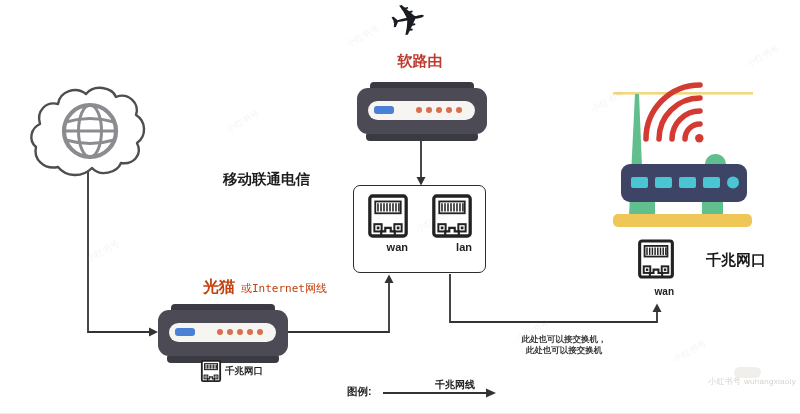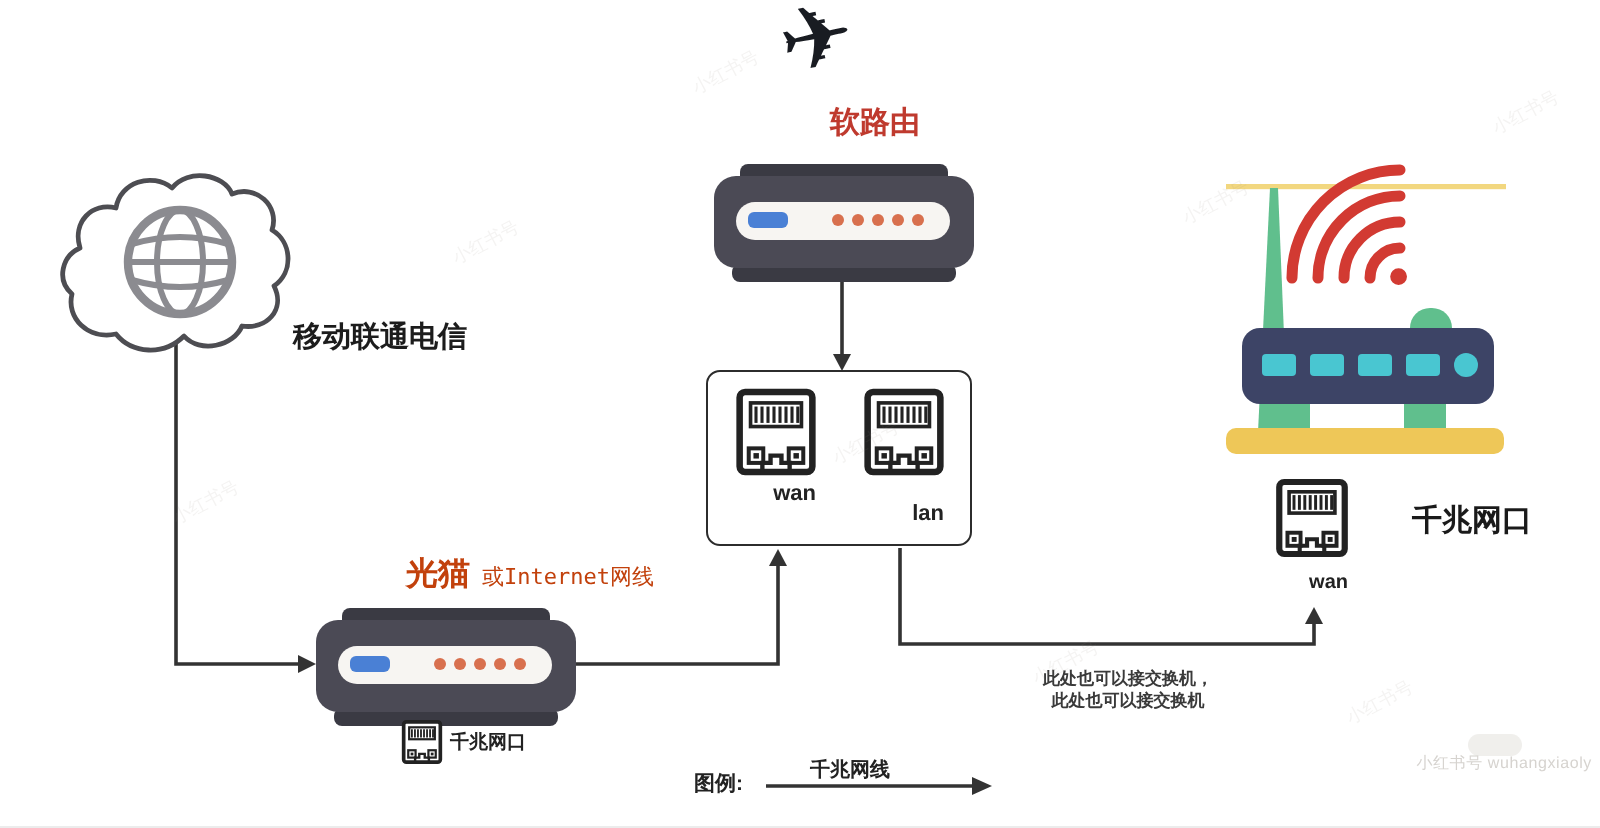--- a/index.html
+++ b/index.html
@@ -12,21 +12,21 @@
   
   .device{position:absolute;width:130px;height:62px;}
   .device .tab-top{position:absolute;left:13px;top:0;width:104px;height:12px;background:#3a3a43;border-radius:4px;}
   .device .tab-bottom{position:absolute;left:9px;top:50px;width:112px;height:9px;background:#3a3a43;border-radius:4px;}
   .device .dev-body{position:absolute;left:0;top:6px;width:130px;height:46px;background:#4b4a55;border-radius:11px;}
   .device .pill{position:absolute;left:11px;top:19px;width:107px;height:19px;background:#f7f5f2;border-radius:10px;}
   .device .led-bar{position:absolute;left:6px;top:5px;width:20px;height:8px;background:#4a80d5;border-radius:3px;}
   .device .dots{position:absolute;right:13px;top:6px;display:flex;gap:4px;}
   .device .dot{width:6px;height:6px;border-radius:50%;background:#d8704e;}
   
-  .red-title{font-size:15px;font-weight:bold;color:#bf3a2e;text-align:right;}
+  .red-title{font-size:15px;font-weight:bold;color:#bf3a2e;text-align:center;}
   .carrier{font-size:14.5px;font-weight:bold;color:#1c1c1c;text-align:center;line-height:19px;}
   .modem-label{display:flex;align-items:baseline;}
   .modem-title{font-size:16px;font-weight:bold;color:#c2410c;}
   .modem-sub{font-size:11px;color:#c2410c;margin-left:6px;font-family:"DejaVu Sans Mono","Liberation Mono",monospace;}
   .port-label{font-size:11px;font-weight:bold;color:#222;text-align:right;}
   .small-port-label{font-size:9.5px;font-weight:bold;color:#222;}
   .wl-title{font-size:15px;font-weight:bold;color:#1a1a1a;text-align:center;}
   .note{font-size:8.5px;font-weight:bold;color:#3a3a3a;text-align:center;line-height:10.5px;}
   .legend-txt{font-size:10.5px;font-weight:bold;color:#222;}
   
@@ -93,21 +93,21 @@
            C 54,94 38,93 30,83 Z" fill="#ffffff" stroke="#4d4d52" stroke-width="2.4" stroke-linejoin="round"></path>
   <g stroke="#8b8b90" fill="none">
     <circle cx="62" cy="47" r="26" stroke-width="4.2"></circle>
     <ellipse cx="62" cy="47" rx="11.5" ry="26" stroke-width="3"></ellipse>
     <path d="M38,38 Q62,31 86,38" stroke-width="3"></path>
     <path d="M36,47 L88,47" stroke-width="3"></path>
     <path d="M38,56 Q62,63 86,56" stroke-width="3"></path>
   </g>
 </svg>
 
-<div class="abs carrier" style="left:70px;top:160px;width:240px;">
+<div class="abs carrier" style="left:70px;top:170px;width:240px;text-align:right;">
   <div>移动联通电信</div>
 </div>
 
 <div class="abs modem-label" style="left:203px;top:277px;">
   <span class="modem-title">光猫</span>
   <span class="modem-sub">或Internet网线</span>
 </div>
 
 <div class="device" style="left:158px;top:304px;">
   <div class="tab-top"></div>
@@ -181,21 +181,21 @@
       <line x1="27.5" y1="10" x2="27.5" y2="19"></line>
     <line x1="30.8" y1="10" x2="30.8" y2="19"></line>
       <line x1="34" y1="10" x2="34" y2="19"></line>
   </g>
   <rect x="7" y="33" width="8" height="8" fill="none" stroke="#222" stroke-width="2.2"></rect>
   <rect x="9.6" y="35.6" width="3" height="3" fill="#222"></rect>
   <rect x="29" y="33" width="8" height="8" fill="none" stroke="#222" stroke-width="2.2"></rect>
   <rect x="31.6" y="35.6" width="3" height="3" fill="#222"></rect>
   <path d="M14.5,46 L14.5,41 L19,41 L19,37 L25,37 L25,41 L29.5,41 L29.5,46" fill="none" stroke="#222" stroke-width="2.4"></path>
 </svg>
-<div class="abs port-label" style="left:432px;top:251px;width:40px;">lan</div>
+<div class="abs port-label" style="left:432px;top:241px;width:40px;">lan</div>
 
 <svg class="abs" style="left:605px;top:80px;overflow:visible;" width="155" height="150" viewBox="0 0 155 150">
   <rect x="8" y="12" width="140" height="2.6" fill="#f2d77f"></rect>
   <polygon points="30,14 34,14 39,136 24,136" fill="#60bf8d"></polygon>
   <rect x="100" y="74" width="21" height="50" rx="10" fill="#60bf8d"></rect>
   <rect x="32" y="118" width="18" height="20" fill="#60bf8d"></rect>
   <rect x="97" y="118" width="21" height="20" fill="#60bf8d"></rect>
   <rect x="8" y="134" width="139" height="13" rx="5" fill="#eec758"></rect>
   <rect x="16" y="84" width="126" height="38" rx="9" fill="#3d4466"></rect>
   <g fill="#49c6d1">
@@ -235,21 +235,21 @@
 </svg>
 <div class="abs port-label" style="left:638px;top:286px;width:36px;font-size:10px;">wan</div>
 <div class="abs wl-title" style="left:690px;top:251px;width:92px;">千兆网口</div>
 
 <div class="abs note" style="left:503px;top:334px;width:122px;">
   <div>此处也可以接交换机，</div>
   <div>此处也可以接交换机</div>
 </div>
 
 <div class="abs legend-txt" style="left:347px;top:385px;">图例:</div>
-<div class="abs legend-txt" style="left:405px;top:378px;width:70px;text-align:left;font-size:10px;">千兆网线</div>
+<div class="abs legend-txt" style="left:405px;top:378px;width:70px;text-align:right;font-size:10px;">千兆网线</div>
 
 <div class="wm" style="left:345px;top:30px;">小红书号</div>
 <div class="wm" style="left:590px;top:95px;">小红书号</div>
 <div class="wm" style="left:85px;top:245px;">小红书号</div>
 <div class="wm" style="left:515px;top:325px;">小红书号</div>
 <div class="wm" style="left:672px;top:345px;">小红书号</div>
 <div class="wm" style="left:225px;top:115px;">小红书号</div>
 <div class="wm" style="left:745px;top:50px;">小红书号</div>
 <div class="wm" style="left:415px;top:215px;">小红书号</div>
 <div class="wm-corner-badge"></div>

